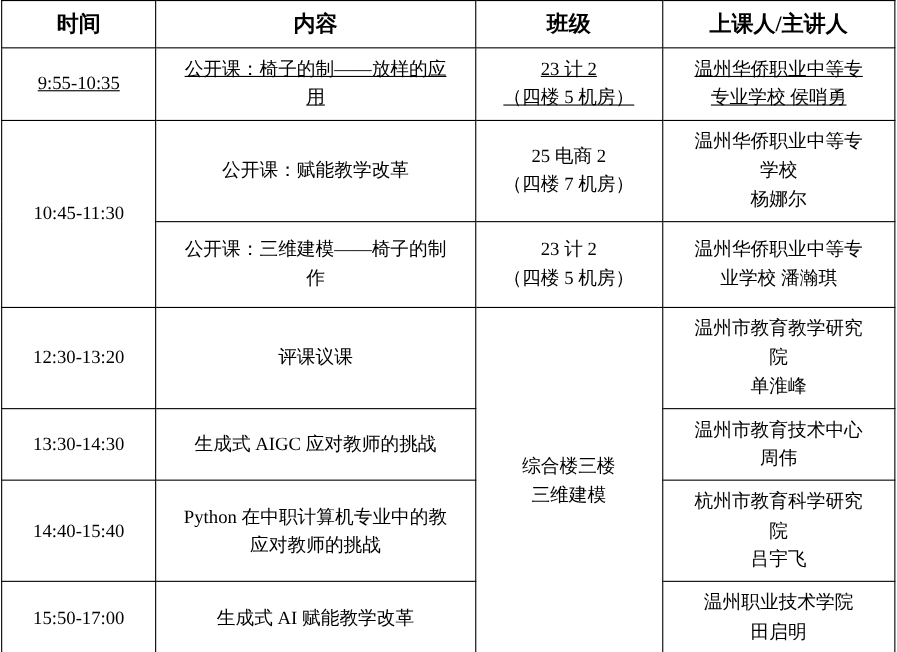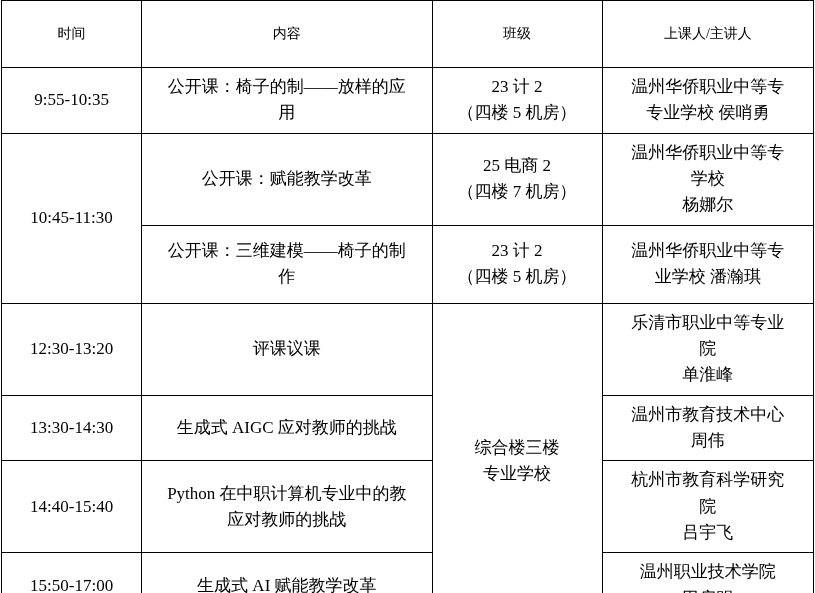--- a/index.html
+++ b/index.html
@@ -22,31 +22,31 @@
   #schedule-table td, #schedule-table th {
     border: 1px solid #000000;
     text-align: center;
     vertical-align: middle;
     font-size: 17px;
     line-height: 1.55;
     padding: 6px 8px;
     font-weight: normal;
   }
   #schedule-table thead th {
-    font-weight: normal;
-    font-size: 14px;
+    font-weight: bold;
+    font-size: 20px;
     height: 34px;
-    padding: 16px 8px;
+    padding: 4px 8px;
   }
   .col-time    { width: 140px; }
   .col-content { width: 290px; }
   .col-class   { width: 170px; }
   .col-speaker { width: 211px; }
   .cell-line { display: block; }
-  .row-h1 { height: 58px; }
+  .row-h1 { height: 58px; text-decoration: underline; }
   .row-h2 { height: 90px; }
   .row-h3 { height: 78px; }
   .row-h4 { height: 86px; }
   .row-h5 { height: 62px; }
   .row-h6 { height: 84px; }
   .row-h7 { height: 64px; }
 </style>
 </head>
 <body>
 
@@ -114,24 +114,24 @@
       </td>
     </tr>
 
     <tr class="row-h4">
       <td>12:30-13:20</td>
       <td>
         <span class="cell-line">评课议课</span>
       </td>
       <td rowspan="4">
         <span class="cell-line">综合楼三楼</span>
-        <span class="cell-line">专业学校</span>
+        <span class="cell-line">三维建模</span>
       </td>
       <td>
-        <span class="cell-line">乐清市职业中等专业</span>
+        <span class="cell-line">温州市教育教学研究</span>
         <span class="cell-line">院</span>
         <span class="cell-line">单淮峰</span>
       </td>
     </tr>
 
     <tr class="row-h5">
       <td>13:30-14:30</td>
       <td>
         <span class="cell-line">生成式 AIGC 应对教师的挑战</span>
       </td>

